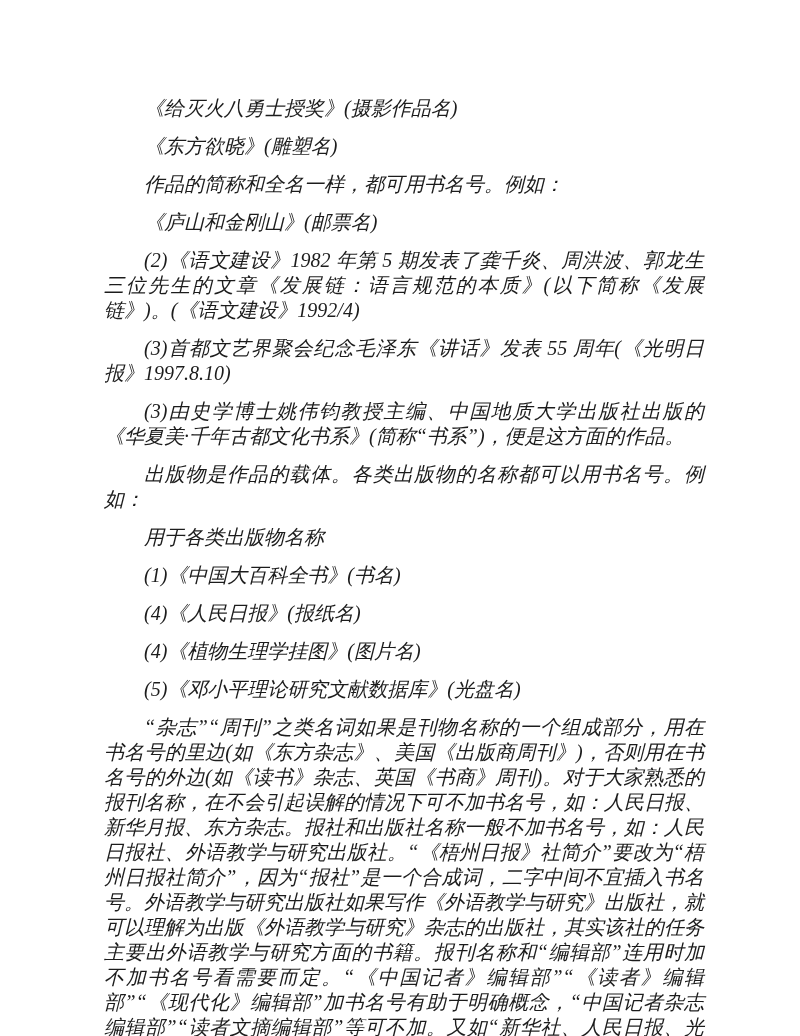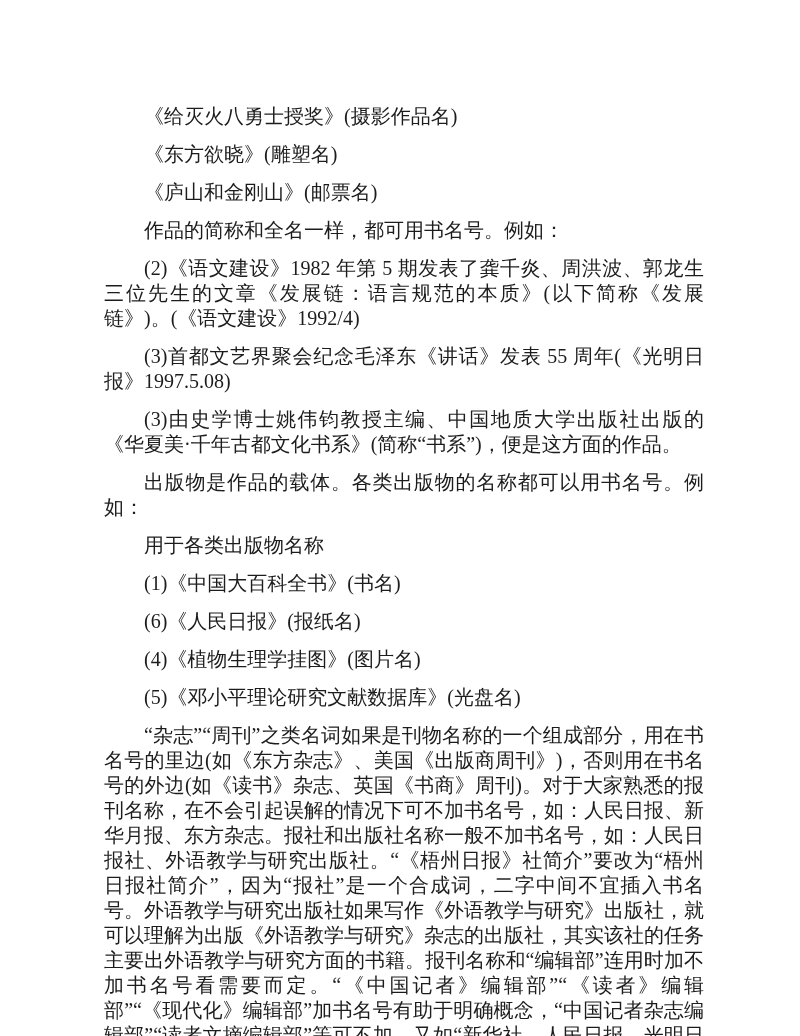--- a/index.html
+++ b/index.html
@@ -17,39 +17,40 @@
     overflow: hidden;
     font-family: "Liberation Serif", "DejaVu Serif", serif;
     color: #1c1c1c;
   }
   .doc {
     width: 600px;
     font-size: 20px;
     line-height: 25px;
   }
   .doc p {
-    margin: 12px 0 13px 0;
+    margin: 4px 0 13px 0;
     text-indent: 2em;
     text-align: justify;
     word-break: break-all;
+    font-style: italic;
   }
 </style>
 </head>
 <body>
 
 <div class="page">
   <div class="doc">
     <p>《给灭火八勇士授奖》(摄影作品名)</p>
     <p>《东方欲晓》(雕塑名)</p>
+    <p>作品的简称和全名一样，都可用书名号。例如：</p>
     <p>《庐山和金刚山》(邮票名)</p>
-    <p>作品的简称和全名一样，都可用书名号。例如：</p>
     <p>(2)《语文建设》1982 年第 5 期发表了龚千炎、周洪波、郭龙生三位先生的文章《发展链：语言规范的本质》(以下简称《发展链》)。(《语文建设》1992/4)</p>
-    <p>(3)首都文艺界聚会纪念毛泽东《讲话》发表 55 周年(《光明日报》1997.5.08)</p>
+    <p>(3)首都文艺界聚会纪念毛泽东《讲话》发表 55 周年(《光明日报》1997.8.10)</p>
     <p>(3)由史学博士姚伟钧教授主编、中国地质大学出版社出版的《华夏美·千年古都文化书系》(简称“书系”)，便是这方面的作品。</p>
     <p>出版物是作品的载体。各类出版物的名称都可以用书名号。例如：</p>
     <p>用于各类出版物名称</p>
     <p>(1)《中国大百科全书》(书名)</p>
-    <p>(6)《人民日报》(报纸名)</p>
+    <p>(4)《人民日报》(报纸名)</p>
     <p>(4)《植物生理学挂图》(图片名)</p>
     <p>(5)《邓小平理论研究文献数据库》(光盘名)</p>
     <p>“杂志”“周刊”之类名词如果是刊物名称的一个组成部分，用在书名号的里边(如《东方杂志》、美国《出版商周刊》)，否则用在书名号的外边(如《读书》杂志、英国《书商》周刊)。对于大家熟悉的报刊名称，在不会引起误解的情况下可不加书名号，如：人民日报、新华月报、东方杂志。报社和出版社名称一般不加书名号，如：人民日报社、外语教学与研究出版社。“《梧州日报》社简介”要改为“梧州日报社简介”，因为“报社”是一个合成词，二字中间不宜插入书名号。外语教学与研究出版社如果写作《外语教学与研究》出版社，就可以理解为出版《外语教学与研究》杂志的出版社，其实该社的任务主要出外语教学与研究方面的书籍。报刊名称和“编辑部”连用时加不加书名号看需要而定。“《中国记者》编辑部”“《读者》编辑部”“《现代化》编辑部”加书名号有助于明确概念，“中国记者杂志编辑部”“读者文摘编辑部”等可不加。又如“新华社、人民日报、光明日报、中国国际广</p>
   </div>
 </div>
 
 </body></html>

